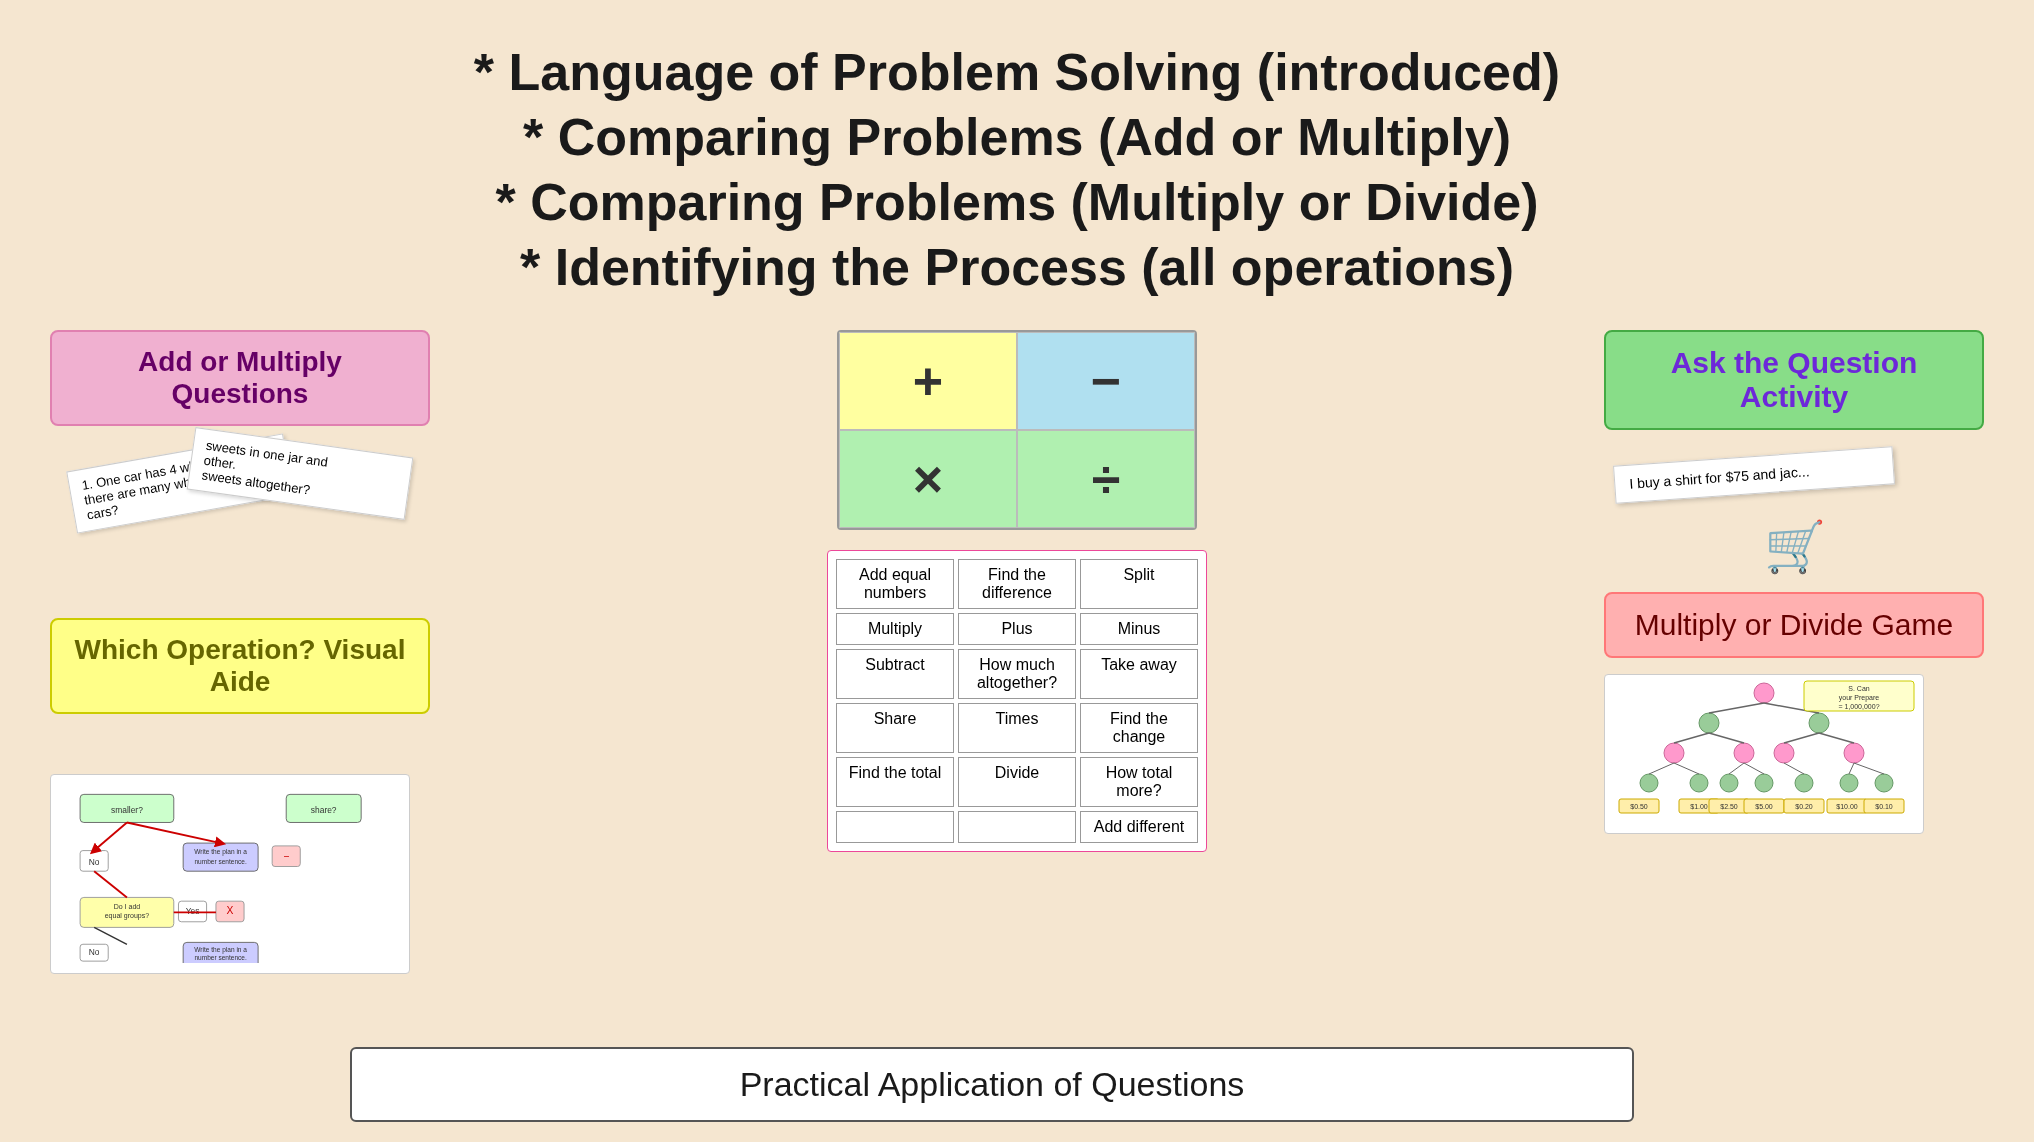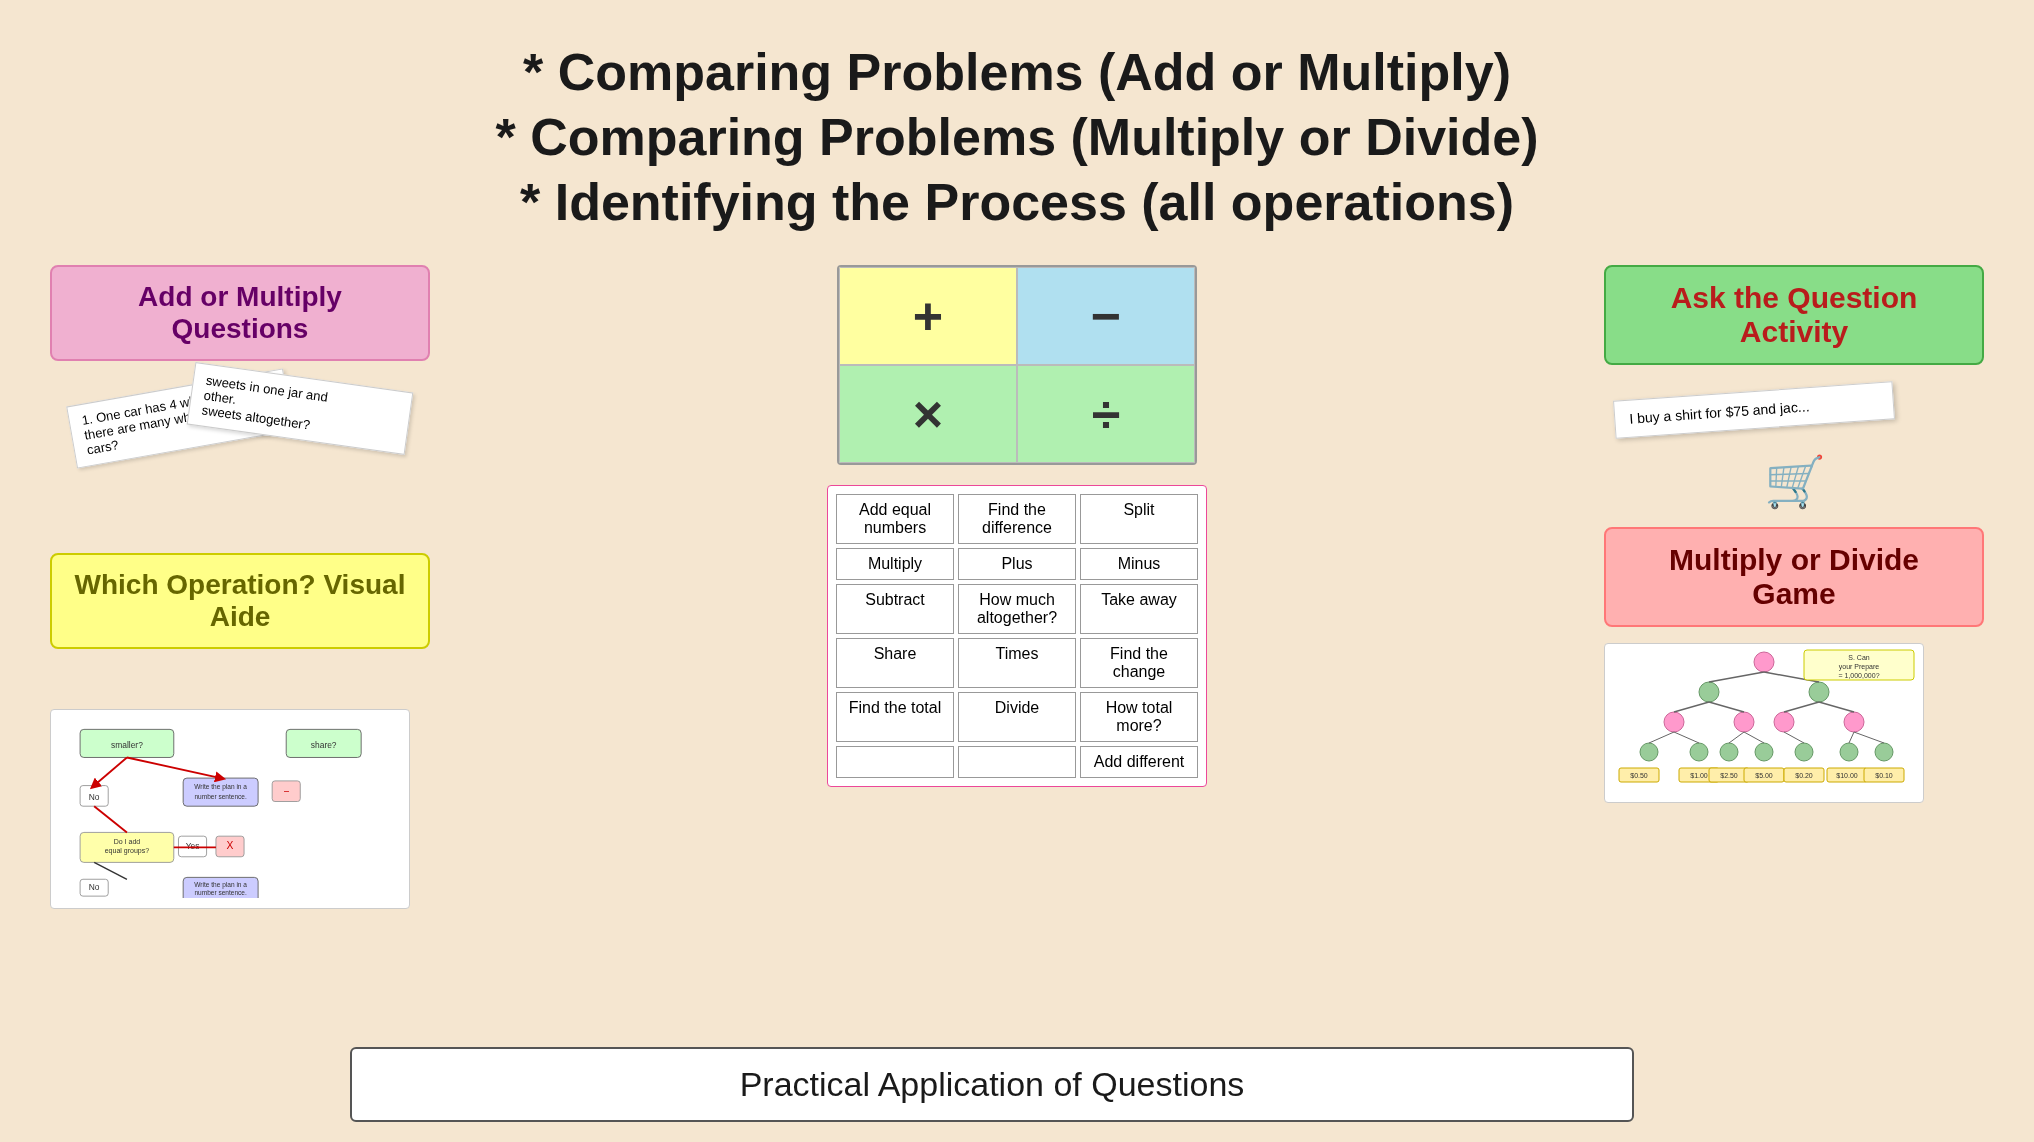--- a/index.html
+++ b/index.html
@@ -147,34 +147,34 @@
       background: #88dd88;
       border: 2px solid #44aa44;
       border-radius: 8px;
       padding: 14px 20px;
       text-align: center;
     }
 
     .ask-question-box span {
       font-size: 30px;
       font-weight: bold;
-      color: #b91c1c;
+      color: #6d28d9;
     }
 
     .multiply-divide-box {
       background: #ffb0b0;
       border: 2px solid #ff7777;
       border-radius: 8px;
       padding: 14px 20px;
       text-align: center;
     }
 
     .multiply-divide-box span {
       font-size: 30px;
-      font-weight: bold;
+      font-weight: normal;
       color: #660000;
     }
 
     .center-section {
       flex: 1;
       display: flex;
       flex-direction: column;
       align-items: center;
       gap: 10px;
     }
@@ -216,20 +216,21 @@
       border-radius: 4px;
       padding: 4px;
     }
   </style>
 </head>
 <body>
 
 <div class="main-container">
 
   <div class="title-section">
+    <p>* Language of Problem Solving (introduced)</p>
     <p>* Comparing Problems (Add or Multiply)</p>
     <p>* Comparing Problems (Multiply or Divide)</p>
     <p>* Identifying the Process (all operations)</p>
   </div>
 
   <div style="display:flex; flex-direction:row; gap:0; padding:0 30px; position:relative; align-items:flex-start;">
 
     <div class="left-column">
       <div class="add-multiply-box">
         <span>Add or Multiply Questions</span>

